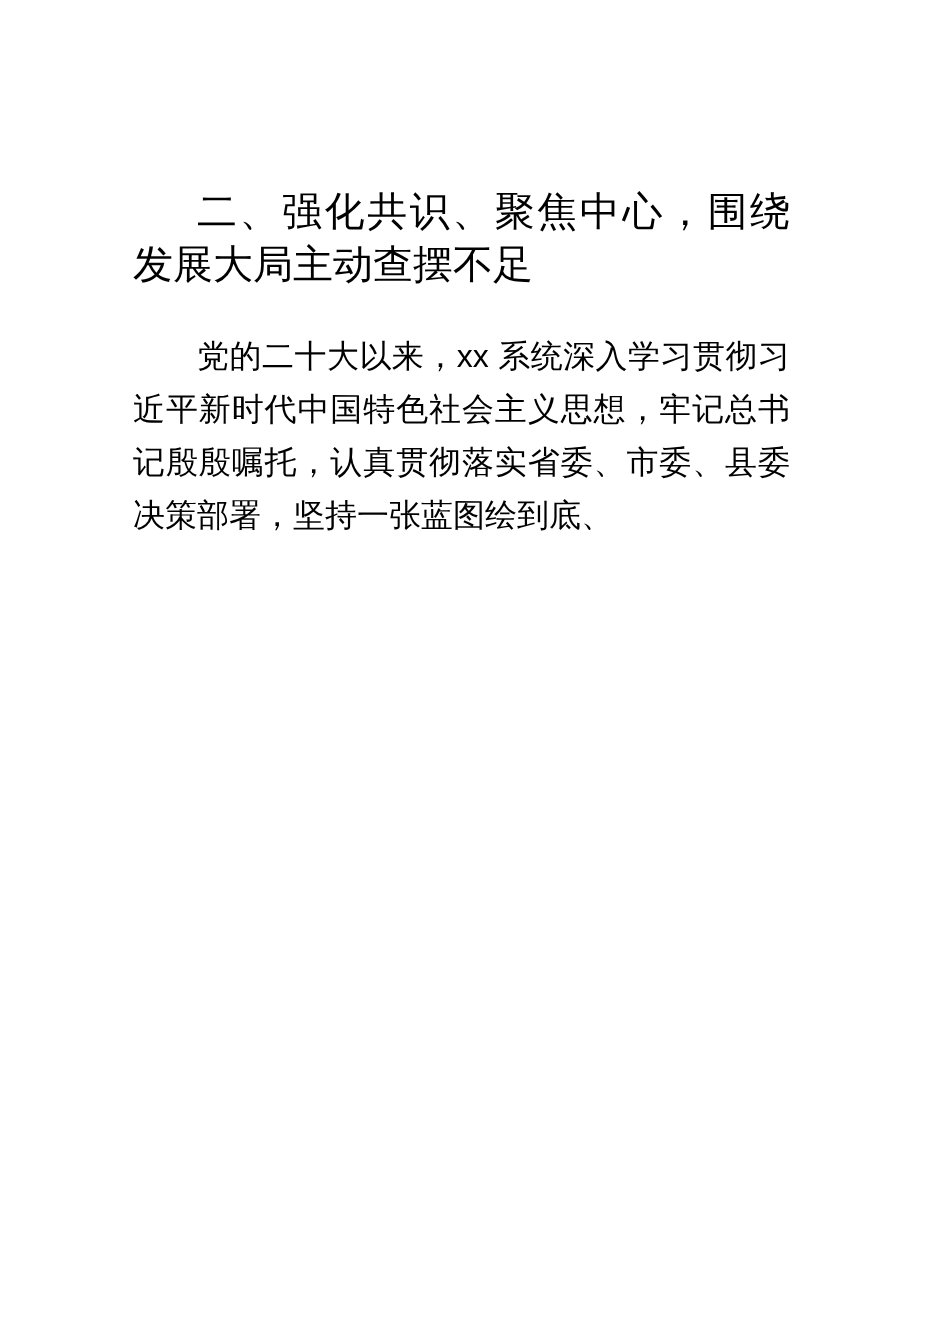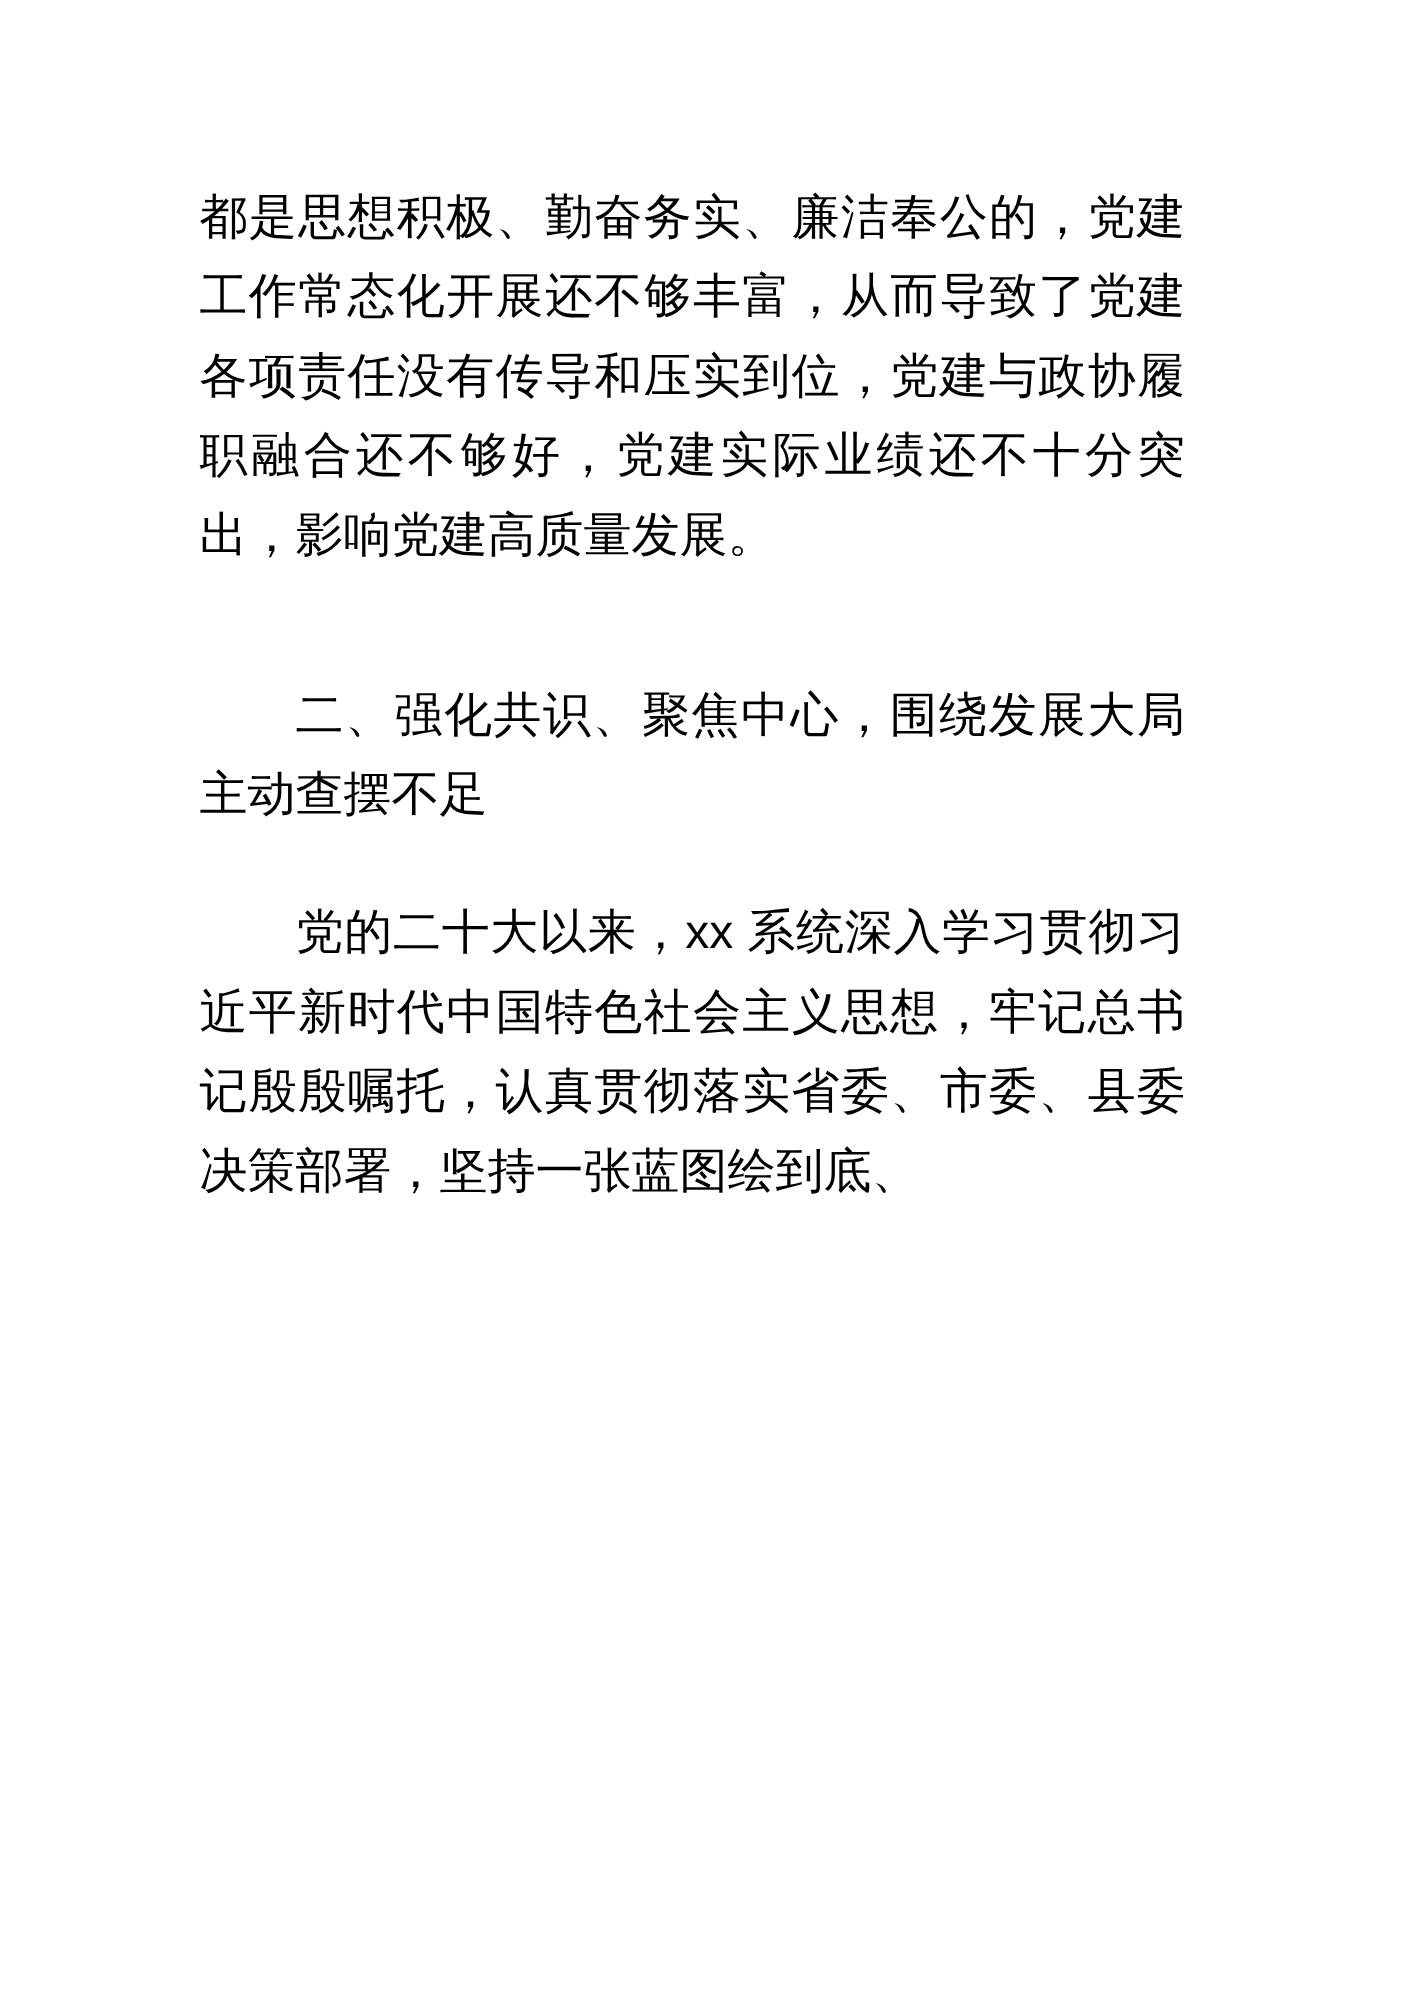--- a/index.html
+++ b/index.html
@@ -48,38 +48,37 @@
   .para.cont {
     text-indent: 0;
   }
 
   .spacer-para   { height: 28px; }
   .spacer-head   { height: 39px; }
   .spacer-afterh { height: 39px; }
 
   .heading {
     margin: 0;
-    font-size: 32px;
+    font-size: 40px;
     line-height: 53px;
     text-align: justify;
     text-justify: inter-ideograph;
     text-indent: 64px;
     color: #000000;
     font-weight: 400;
     word-break: break-all;
   }
 </style>
 </head>
 <body>
 
 <div class="page">
 
   <div class="doc-body">
 
-    <p class="para cont">都是思想积极、勤奋务实、廉洁奉公的，党建工作常态化开展还不够丰富，从而导致了党建各项责任没有传导和压实到位，党建与政协履职融合还不够好，党建实际业绩还不十分突出，影响党建高质量发展。</p>
 
     <div class="spacer-para"></div>
 
 
     <div class="spacer-head"></div>
 
     <p class="heading">二、强化共识、聚焦中心，围绕发展大局主动查摆不足</p>
 
     <div class="spacer-afterh"></div>
 

